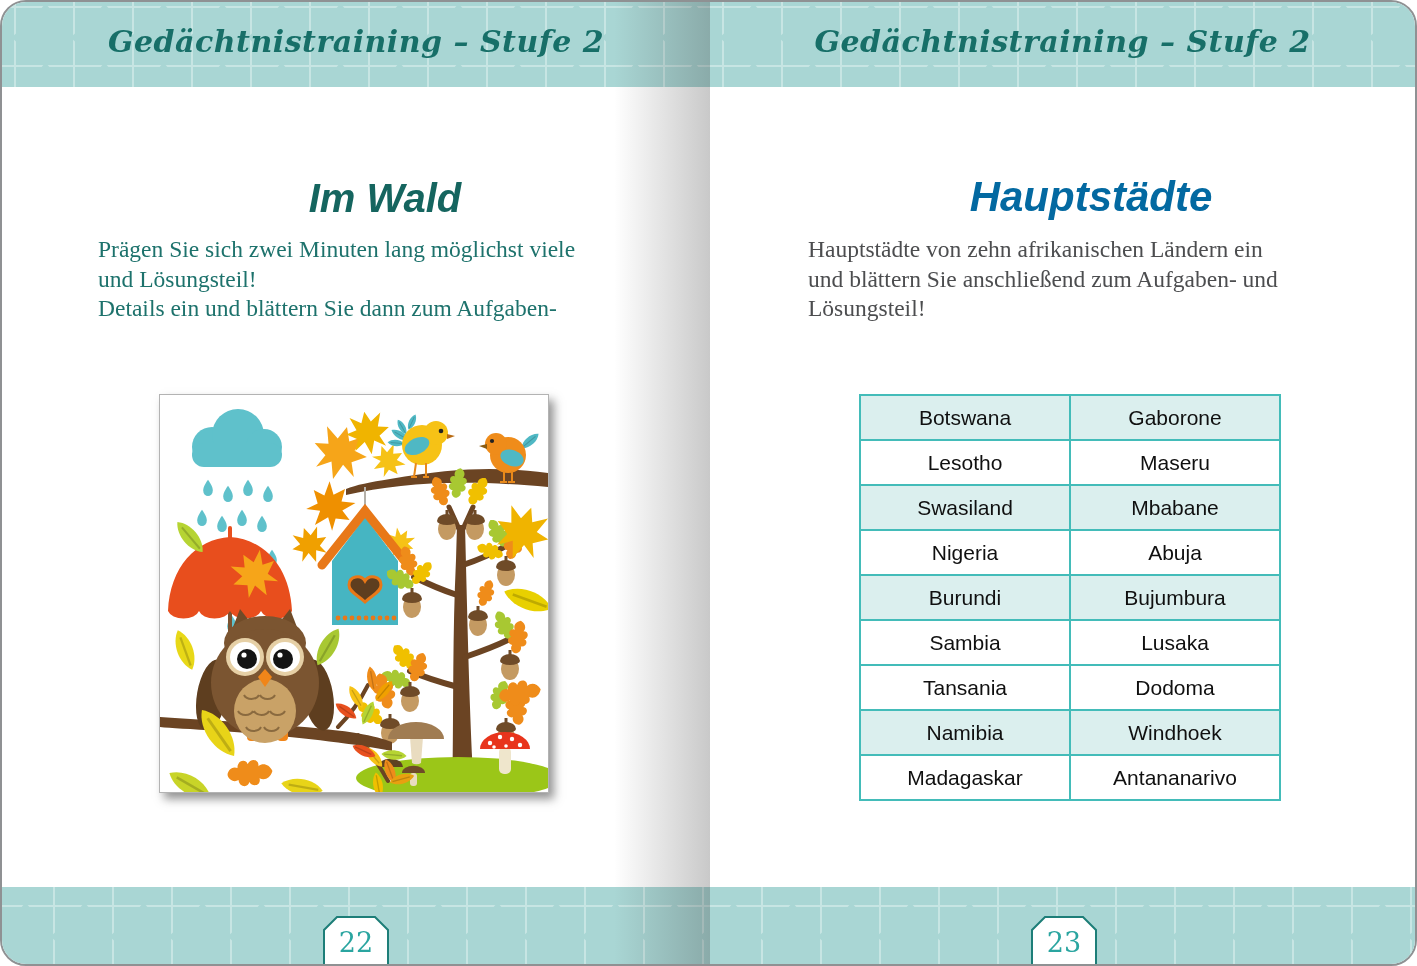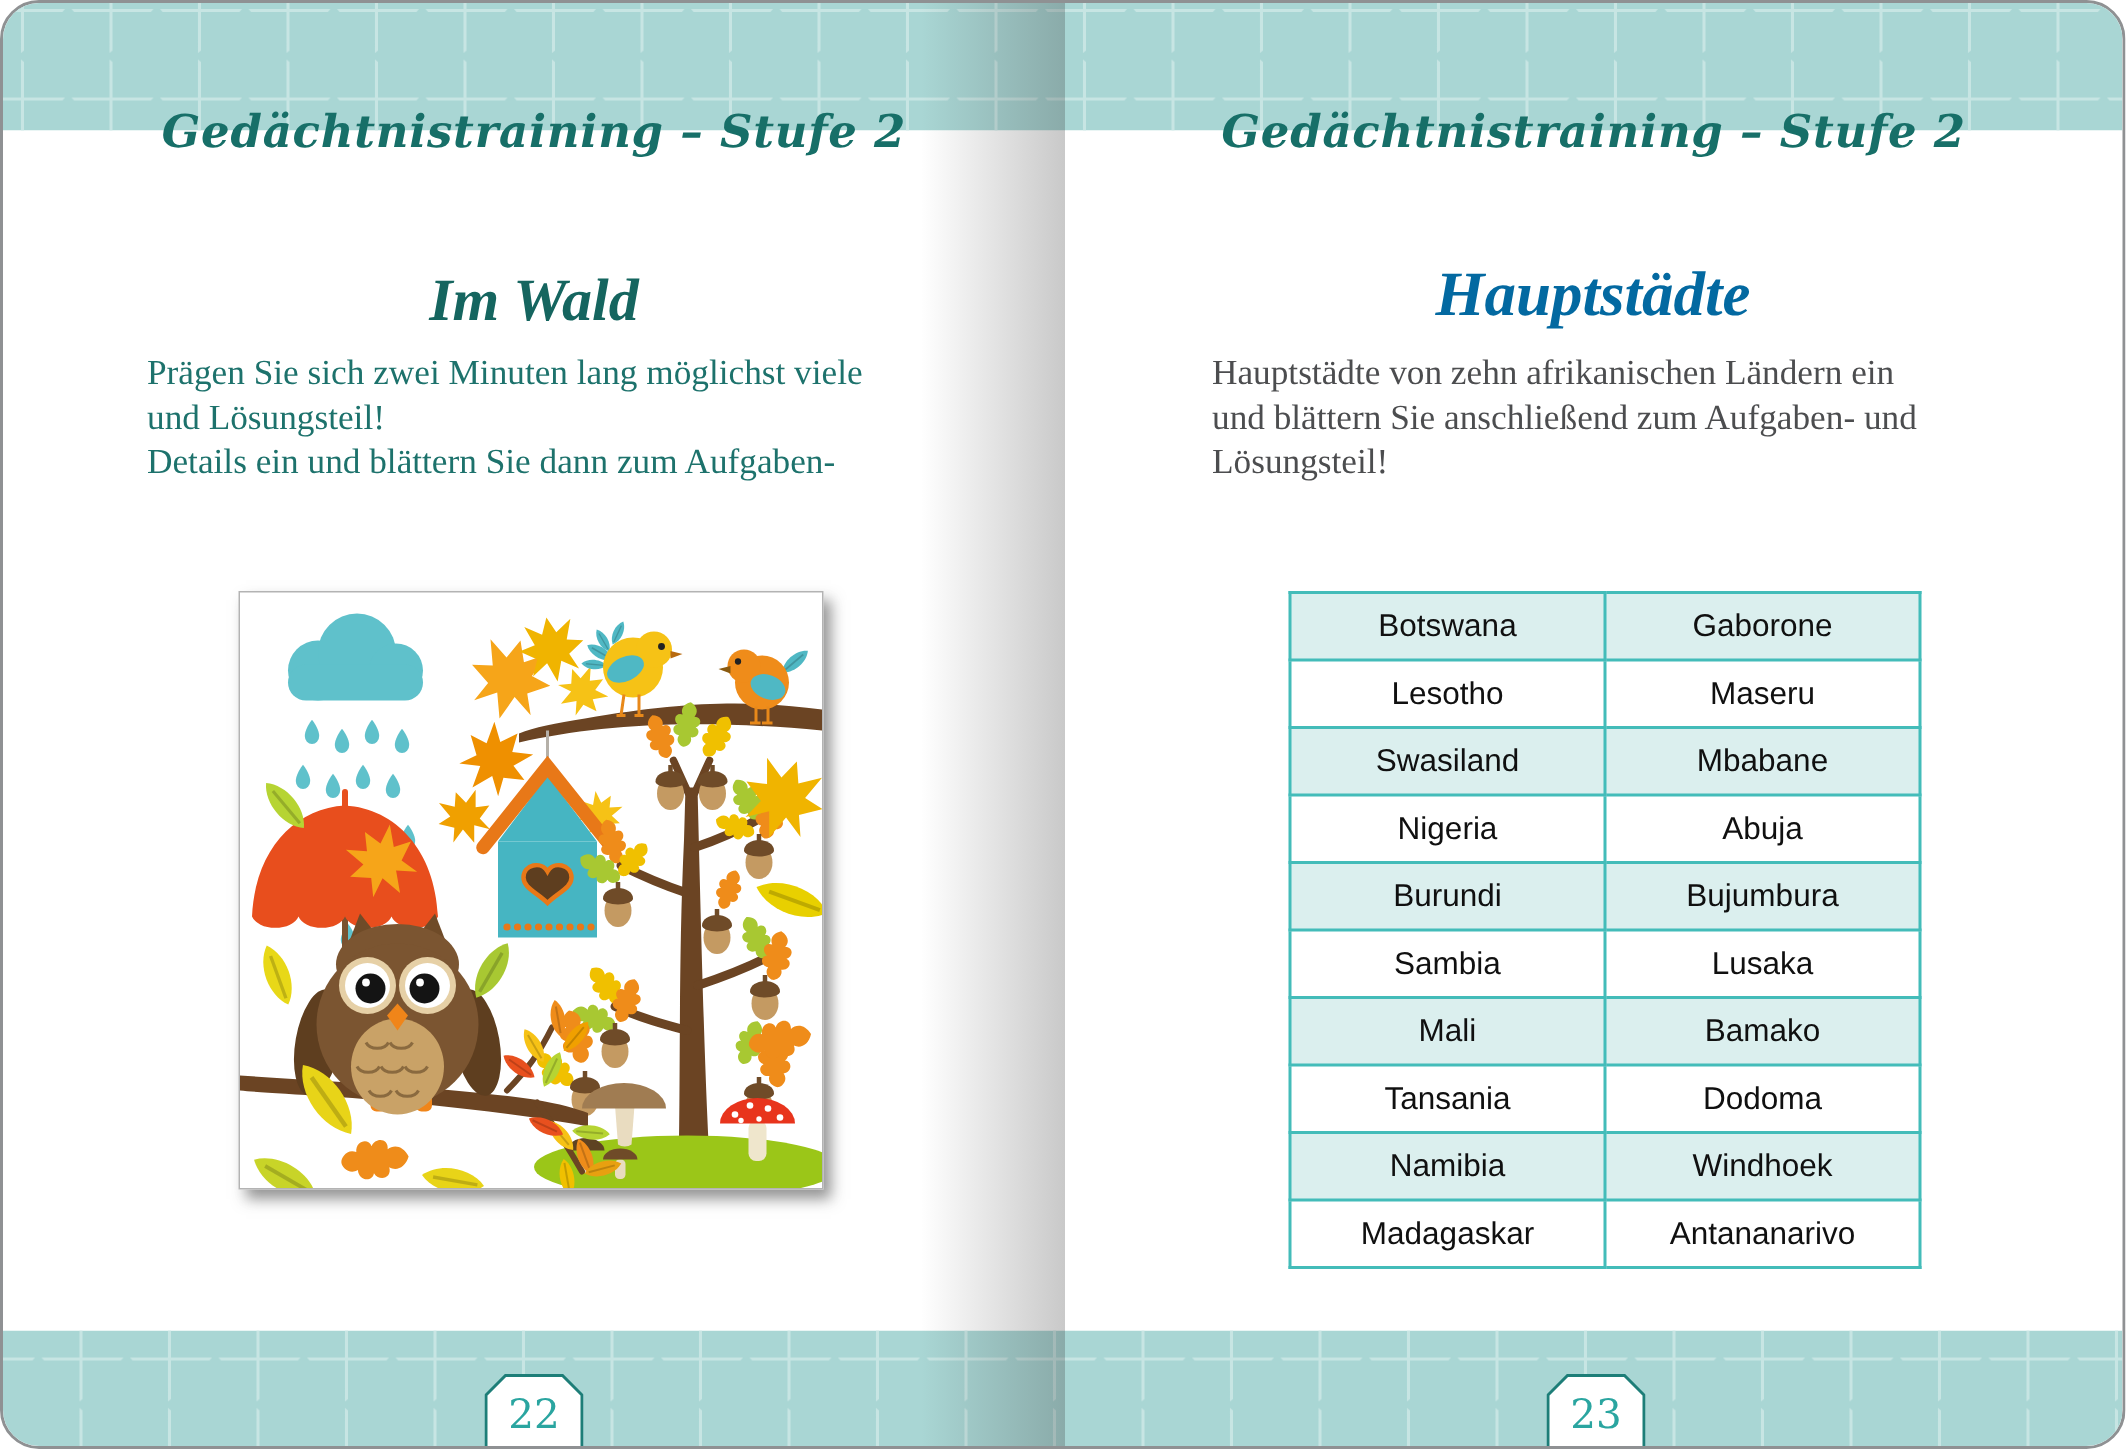--- a/index.html
+++ b/index.html
@@ -3,24 +3,24 @@
 <meta charset="utf-8">
 <style>
   html,body{margin:0;padding:0;}
   body{width:1417px;height:966px;position:relative;background:#ffffff;font-family:"Liberation Sans",sans-serif;}
   .book{position:absolute;inset:0;background:#fff;border:2px solid #8f9193;border-radius:26px;overflow:hidden;box-sizing:border-box;}
   .band{position:absolute;left:0;right:0;z-index:1;}
   .band.top{top:0;height:85px;}
   .band.bottom{bottom:0;height:77px;}
   .band svg{position:absolute;inset:0;width:100%;height:100%;display:block;}
   .header-title{position:absolute;top:0;height:78px;width:708px;display:flex;align-items:center;justify-content:center;
-    font-family:"DejaVu Serif",serif;font-style:italic;font-weight:700;font-size:30px;color:#176f68;letter-spacing:.5px;z-index:2;margin-top:47px;}
+    font-family:"DejaVu Serif",serif;font-style:italic;font-weight:700;font-size:30px;color:#176f68;letter-spacing:.5px;z-index:2;}
   .ht-left{left:0;}
   .ht-right{left:708px;width:705px;}
-  .page-title{position:absolute;width:708px;text-align:center;font-family:Liberation Serif, serif;font-style:italic;font-weight:700;z-index:2;}
+  .page-title{position:absolute;width:708px;text-align:center;font-family:Liberation Sans, sans-serif;font-style:italic;font-weight:700;z-index:2;padding-left:29px;}
   .title-left{left:0;top:174px;font-size:40px;color:#15655f;}
   .title-right{left:706px;top:171px;font-size:42px;color:#0369a1;}
   .body-text{position:absolute;font-family:"Liberation Serif",serif;font-size:23.5px;line-height:29.5px;z-index:2;}
   .body-left{left:96px;top:233px;width:540px;color:#1d726c;}
   .body-right{left:806px;top:233px;width:540px;color:#4c4d4f;}
   .illustration{position:absolute;left:157px;top:392px;width:388px;height:397px;background:#fff;
     border:1px solid #b3b3b3;box-shadow:5px 6px 9px rgba(60,60,60,.55);z-index:2;}
   .illustration svg{display:block;width:100%;height:100%;}
   .capitals{position:absolute;left:857px;top:392px;border-collapse:collapse;z-index:2;}
   .capitals td{width:206px;height:41px;border:2px solid #43bcb9;text-align:center;vertical-align:middle;
@@ -323,24 +323,20 @@
           <td>Abuja</td>
         </tr>
         <tr class="alt">
           <td>Burundi</td>
           <td>Bujumbura</td>
         </tr>
         <tr>
           <td>Sambia</td>
           <td>Lusaka</td>
         </tr>
-        <tr class="alt">
-          <td>Mali</td>
-          <td>Bamako</td>
-        </tr>
         <tr>
           <td>Tansania</td>
           <td>Dodoma</td>
         </tr>
         <tr class="alt">
           <td>Namibia</td>
           <td>Windhoek</td>
         </tr>
         <tr>
           <td>Madagaskar</td>

